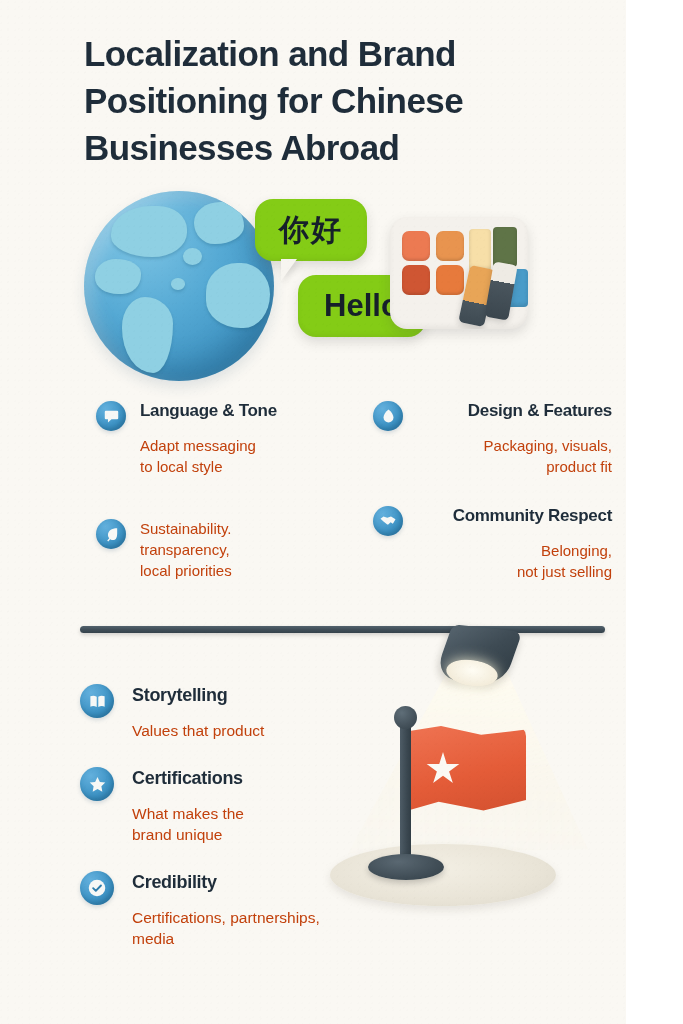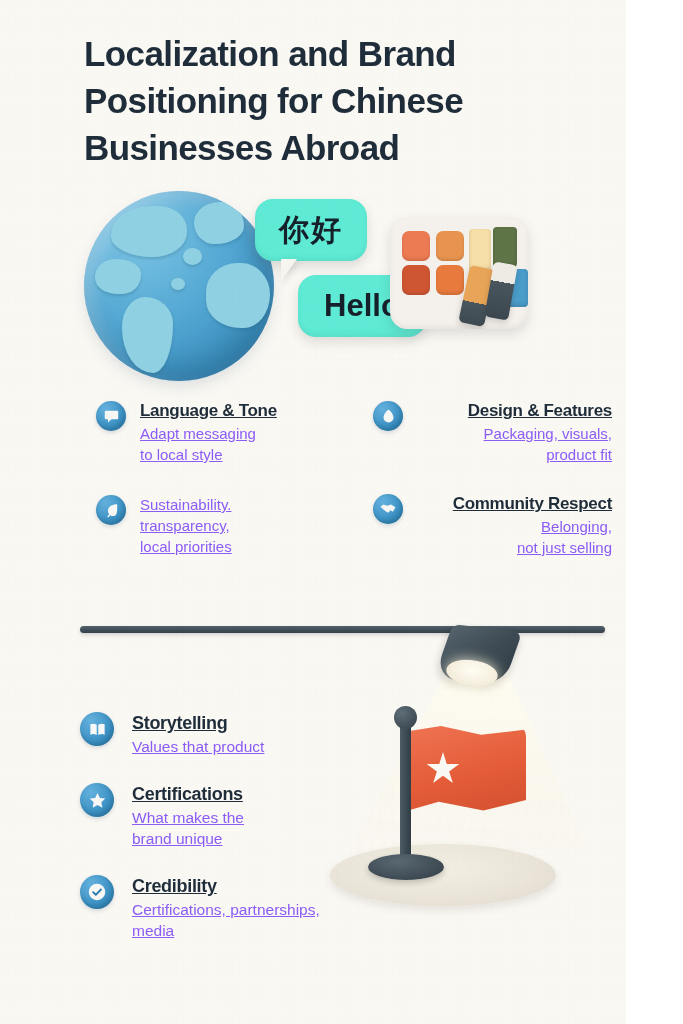--- a/index.html
+++ b/index.html
@@ -72,21 +72,21 @@
   .l1 { left: 14%; top: 8%;  width: 40%; height: 27%; border-radius: 58% 42% 50% 60% / 60% 50% 52% 44%; }
   .l2 { left: 6%;  top: 36%; width: 24%; height: 18%; border-radius: 50% 60% 45% 55% / 55% 45% 60% 50%; }
   .l3 { left: 20%; top: 56%; width: 27%; height: 40%; border-radius: 46% 56% 40% 62% / 40% 36% 66% 60%; }
   .l4 { left: 58%; top: 6%;  width: 26%; height: 22%; border-radius: 55% 45% 60% 42% / 50% 60% 44% 52%; }
   .l5 { left: 64%; top: 38%; width: 34%; height: 34%; border-radius: 52% 48% 44% 58% / 48% 52% 56% 46%; }
   .l6 { left: 52%; top: 30%; width: 10%; height: 9%;  border-radius: 50%; }
   .l7 { left: 46%; top: 46%; width: 7%;  height: 6%;  border-radius: 50%; }
 
   .bubble {
     position: absolute;
-    background: #5eead4;
+    background: #84cc16;
     border-radius: 18px;
     box-shadow: 0 5px 12px rgba(60,60,60,0.16), inset 0 -3px 5px rgba(0,0,0,0.05);
     display: flex;
     align-items: center;
     justify-content: center;
     color: #16202a;
     font-weight: bold;
   }
   .bubble-zh {
     left: 175px; top: 14px;
@@ -163,29 +163,27 @@
     box-shadow: inset -2px -3px 5px rgba(20,70,100,0.3), 0 2px 4px rgba(40,80,110,0.18);
     display: flex; align-items: center; justify-content: center;
   }
   .icon-circle svg { display: block; }
   .item-title {
     font-size: 17px;
     font-weight: bold;
     color: #1f2d3a;
     line-height: 22px;
     letter-spacing: -0.3px;
-    text-decoration: underline;
   }
   .item-desc {
     font-size: 15px;
     line-height: 21px;
-    color: #8b5cf6;
-    margin-top: 1px;
+    color: #c2410c;
+    margin-top: 13px;
     white-space: pre-line;
-    text-decoration: underline;
   }
   .cell-gap { height: 28px; }
 
   
   .divider {
     position: absolute;
     left: 80px;
     top: 626px;
     width: 525px;
     height: 7px;
@@ -200,21 +198,21 @@
     left: 84px;
     top: 658px;
     font-size: 33px;
     font-weight: bold;
     letter-spacing: -0.2px;
     color: #1f2d3a;
   }
   .pos-list {
     position: absolute;
     left: 80px;
-    top: 712px;
+    top: 684px;
     width: 330px;
   }
   .pos-item { position: relative; padding-left: 52px; margin-bottom: 26px; }
   .pos-item .icon-circle { width: 34px; height: 34px; top: 0; }
   .pos-item .item-title { font-size: 18px; line-height: 23px; }
   .pos-item .item-desc { font-size: 15.5px; line-height: 21px; }
 
   
   .scene {
     position: absolute;

